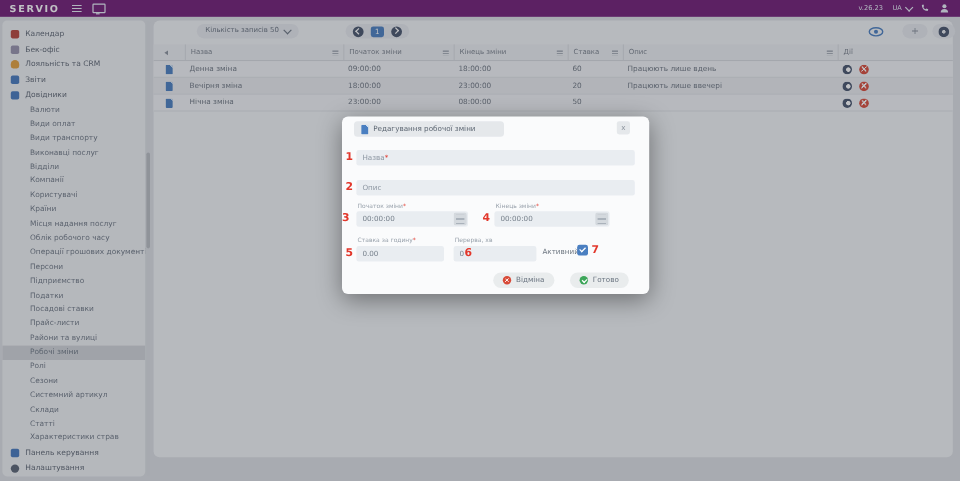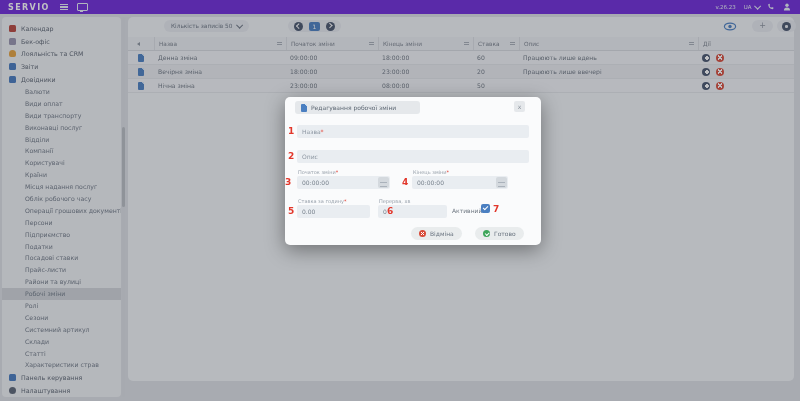--- a/index.html
+++ b/index.html
@@ -1,21 +1,21 @@
 <!DOCTYPE html>
 <html><head>
 <meta charset="utf-8">
 <style>
   html,body{margin:0;padding:0}
   body{width:800px;height:401px;position:relative;overflow:hidden;background:#dde0e4;
        font-family:"DejaVu Sans","Liberation Sans",sans-serif;-webkit-font-smoothing:antialiased}
   .page{position:absolute;inset:0}
 
   
-  .header{position:absolute;top:0;left:0;width:800px;height:14px;background:#6d28d9;display:flex;align-items:center;z-index:1}
+  .header{position:absolute;top:0;left:0;width:800px;height:14px;background:#701a75;display:flex;align-items:center;z-index:1}
   .logo{margin-left:8px;font-size:8px;font-weight:bold;color:#fff;letter-spacing:1.4px}
   .burger{margin-left:10px;width:8px;height:6px;background:repeating-linear-gradient(to bottom,#e9eff7 0 1px,transparent 1px 2.5px)}
   .monitor{margin-left:9px;width:9px;height:6px;border:1px solid #e9eff7;border-radius:1px;position:relative}
   .monitor::after{content:'';position:absolute;left:2px;bottom:-2px;width:3px;height:1px;background:#e9eff7}
   .header-right{margin-left:auto;display:flex;align-items:center;gap:8px;margin-right:9px;color:#e9eff7;font-size:5.5px}
   .lang{display:flex;align-items:center;gap:3px}
   .chev{width:3.5px;height:3.5px;border-left:1px solid currentColor;border-bottom:1px solid currentColor;transform:rotate(-45deg);margin-top:-2px}
 
   
   .sidebar{position:absolute;left:2px;top:17px;width:119px;height:380px;background:#f0f2f4;border-radius:4px;padding-top:5px;box-sizing:border-box}

